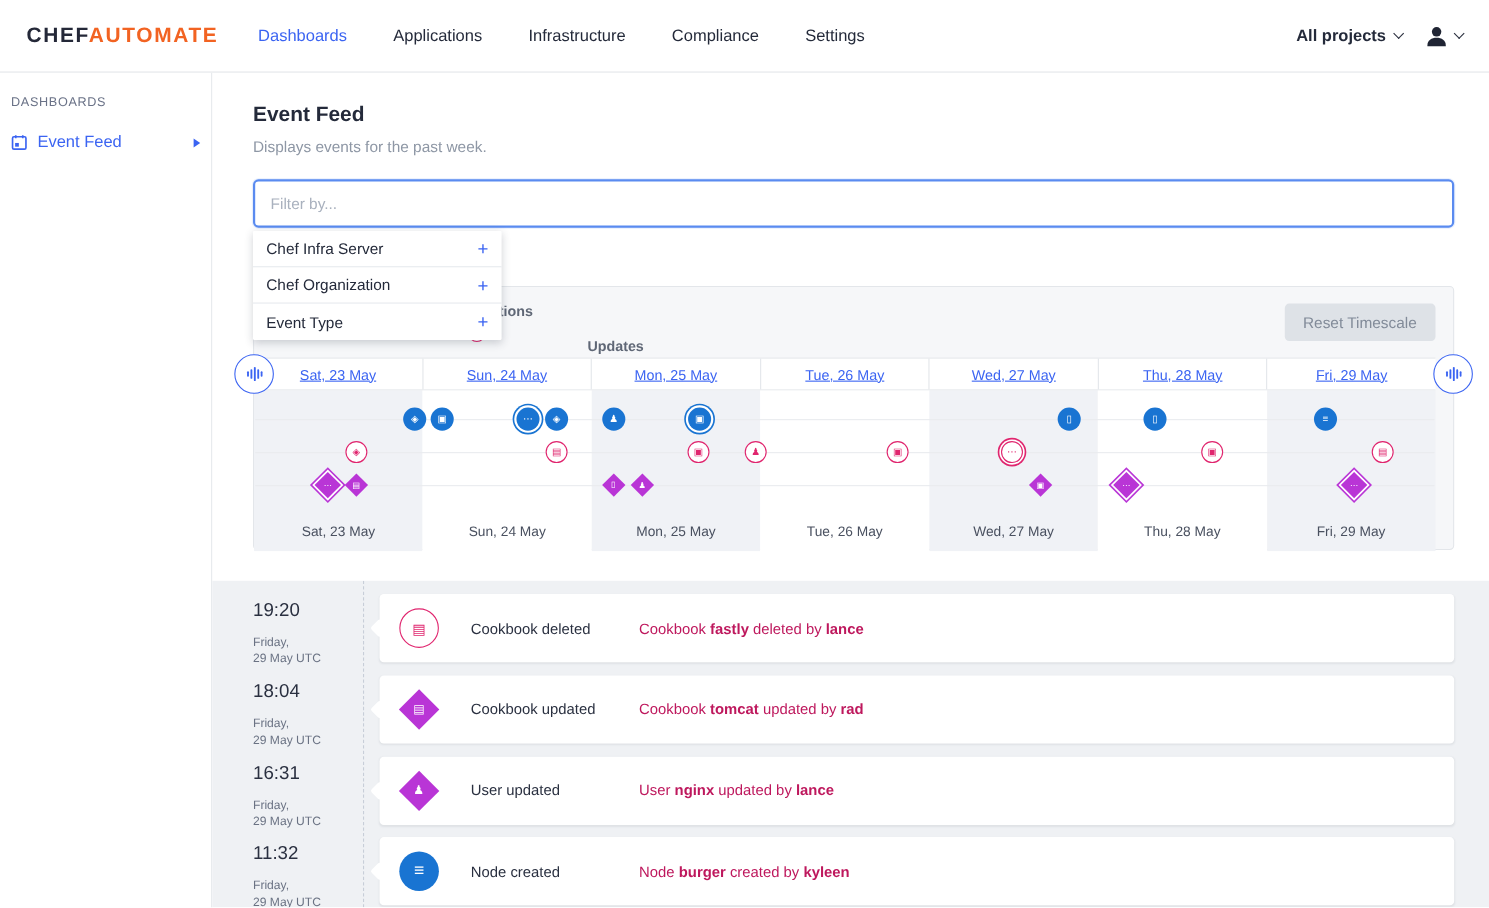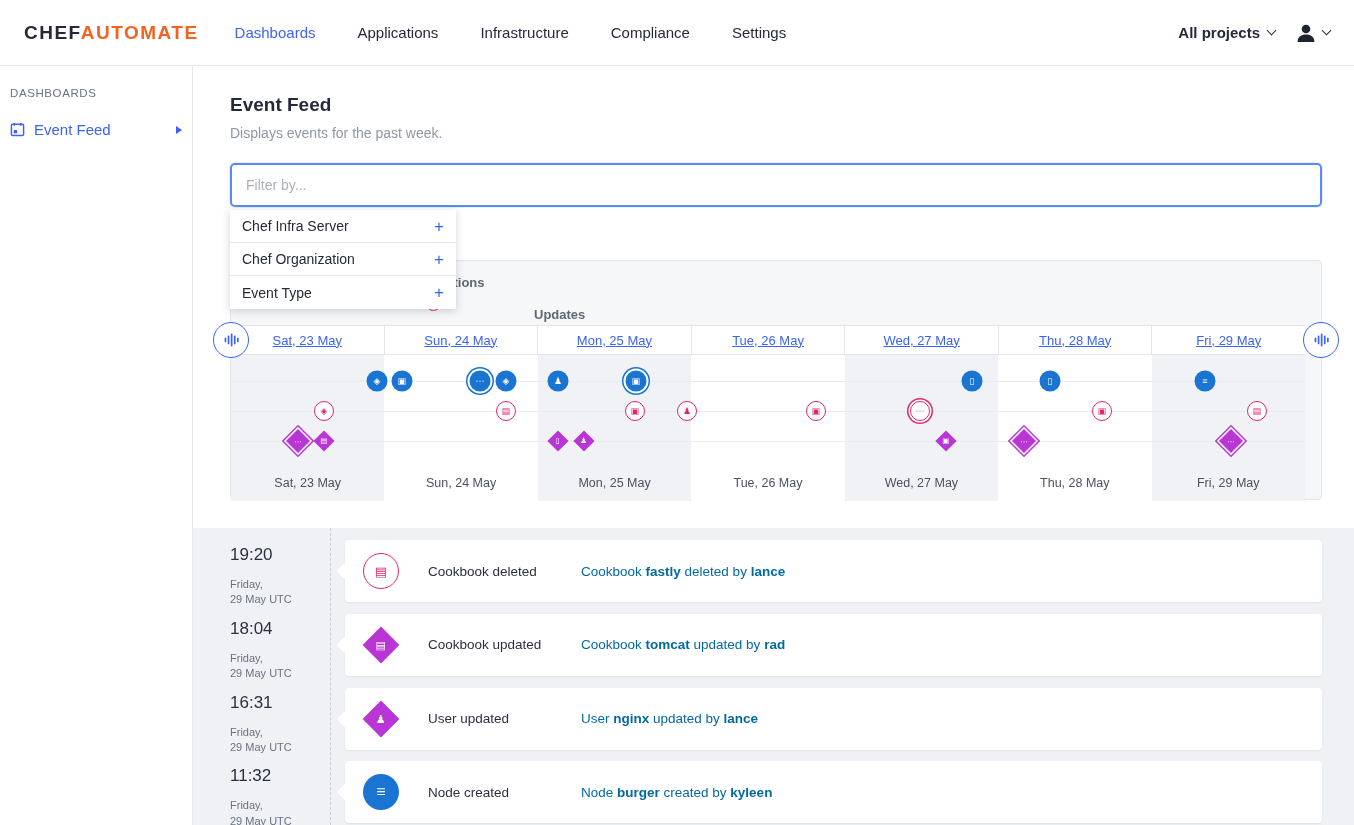--- a/index.html
+++ b/index.html
@@ -98,21 +98,21 @@
   .ev-time{font-size:17px;color:#2A3040;}
   .ev-date{font-size:11px;color:#6A7283;line-height:1.4;margin-top:12px;}
   .event-card{position:relative;flex:1;margin-left:15px;background:#fff;border-radius:4px;height:62px;display:flex;align-items:center;padding-left:18px;box-shadow:0 1px 2px rgba(40,50,70,.08);}
   .event-card::before{content:"";position:absolute;left:-6px;top:50%;width:12px;height:12px;background:#fff;transform:translateY(-50%) rotate(45deg);border-radius:2px;}
   .ci-box{width:36px;height:36px;display:flex;align-items:center;justify-content:center;flex-shrink:0;}
   .ci-deleted{width:36px;height:36px;border-radius:50%;border:1.6px solid var(--delete);display:flex;align-items:center;justify-content:center;color:var(--delete);font-size:13px;background:#fff;}
   .ci-updated{width:26px;height:26px;background:var(--update);transform:rotate(45deg);display:flex;align-items:center;justify-content:center;color:#fff;font-size:11px;}
   .ci-updated .ci-glyph{transform:rotate(-45deg);line-height:1;}
   .ci-created{width:36px;height:36px;border-radius:50%;background:var(--create);display:flex;align-items:center;justify-content:center;color:#fff;font-size:16px;font-weight:700;}
   .ev-type{width:153px;margin-left:29px;font-size:13.5px;color:#2A3040;flex-shrink:0;}
-  .ev-desc{font-size:13.5px;color:#0369a1;white-space:pre-wrap;}
+  .ev-desc{font-size:13.5px;color:#be185d;white-space:pre-wrap;}
   .ev-desc b{font-weight:700;}
   .event-row.partial .event-card{height:4px;border-radius:4px 4px 0 0;box-shadow:none;}
   .event-row.partial .event-card::before{display:none;}
 </style>
 </head>
 <body>
 
 <header class="topnav">
   <div class="logo">
     <span class="chef">CHEF</span><span class="automate">AUTOMATE</span>
@@ -188,20 +188,21 @@
               <span></span>
             </div>
           </div>
           <div class="stat stat-updates">
             <div class="stat-label">Updates</div>
             <div class="stat-count upd-count">
               <span class="upd-diamond">◆</span>
               <span>10</span>
             </div>
           </div>
+          <button class="reset-btn">Reset Timescale</button>
         </div>
 
         <div class="tl-grid">
           <div class="tl-header">
             <div class="tl-hcell">
                 <a>Sat, 23 May</a>
               </div>
             <div class="tl-hcell">
                 <a>Sun, 24 May</a>
               </div>

